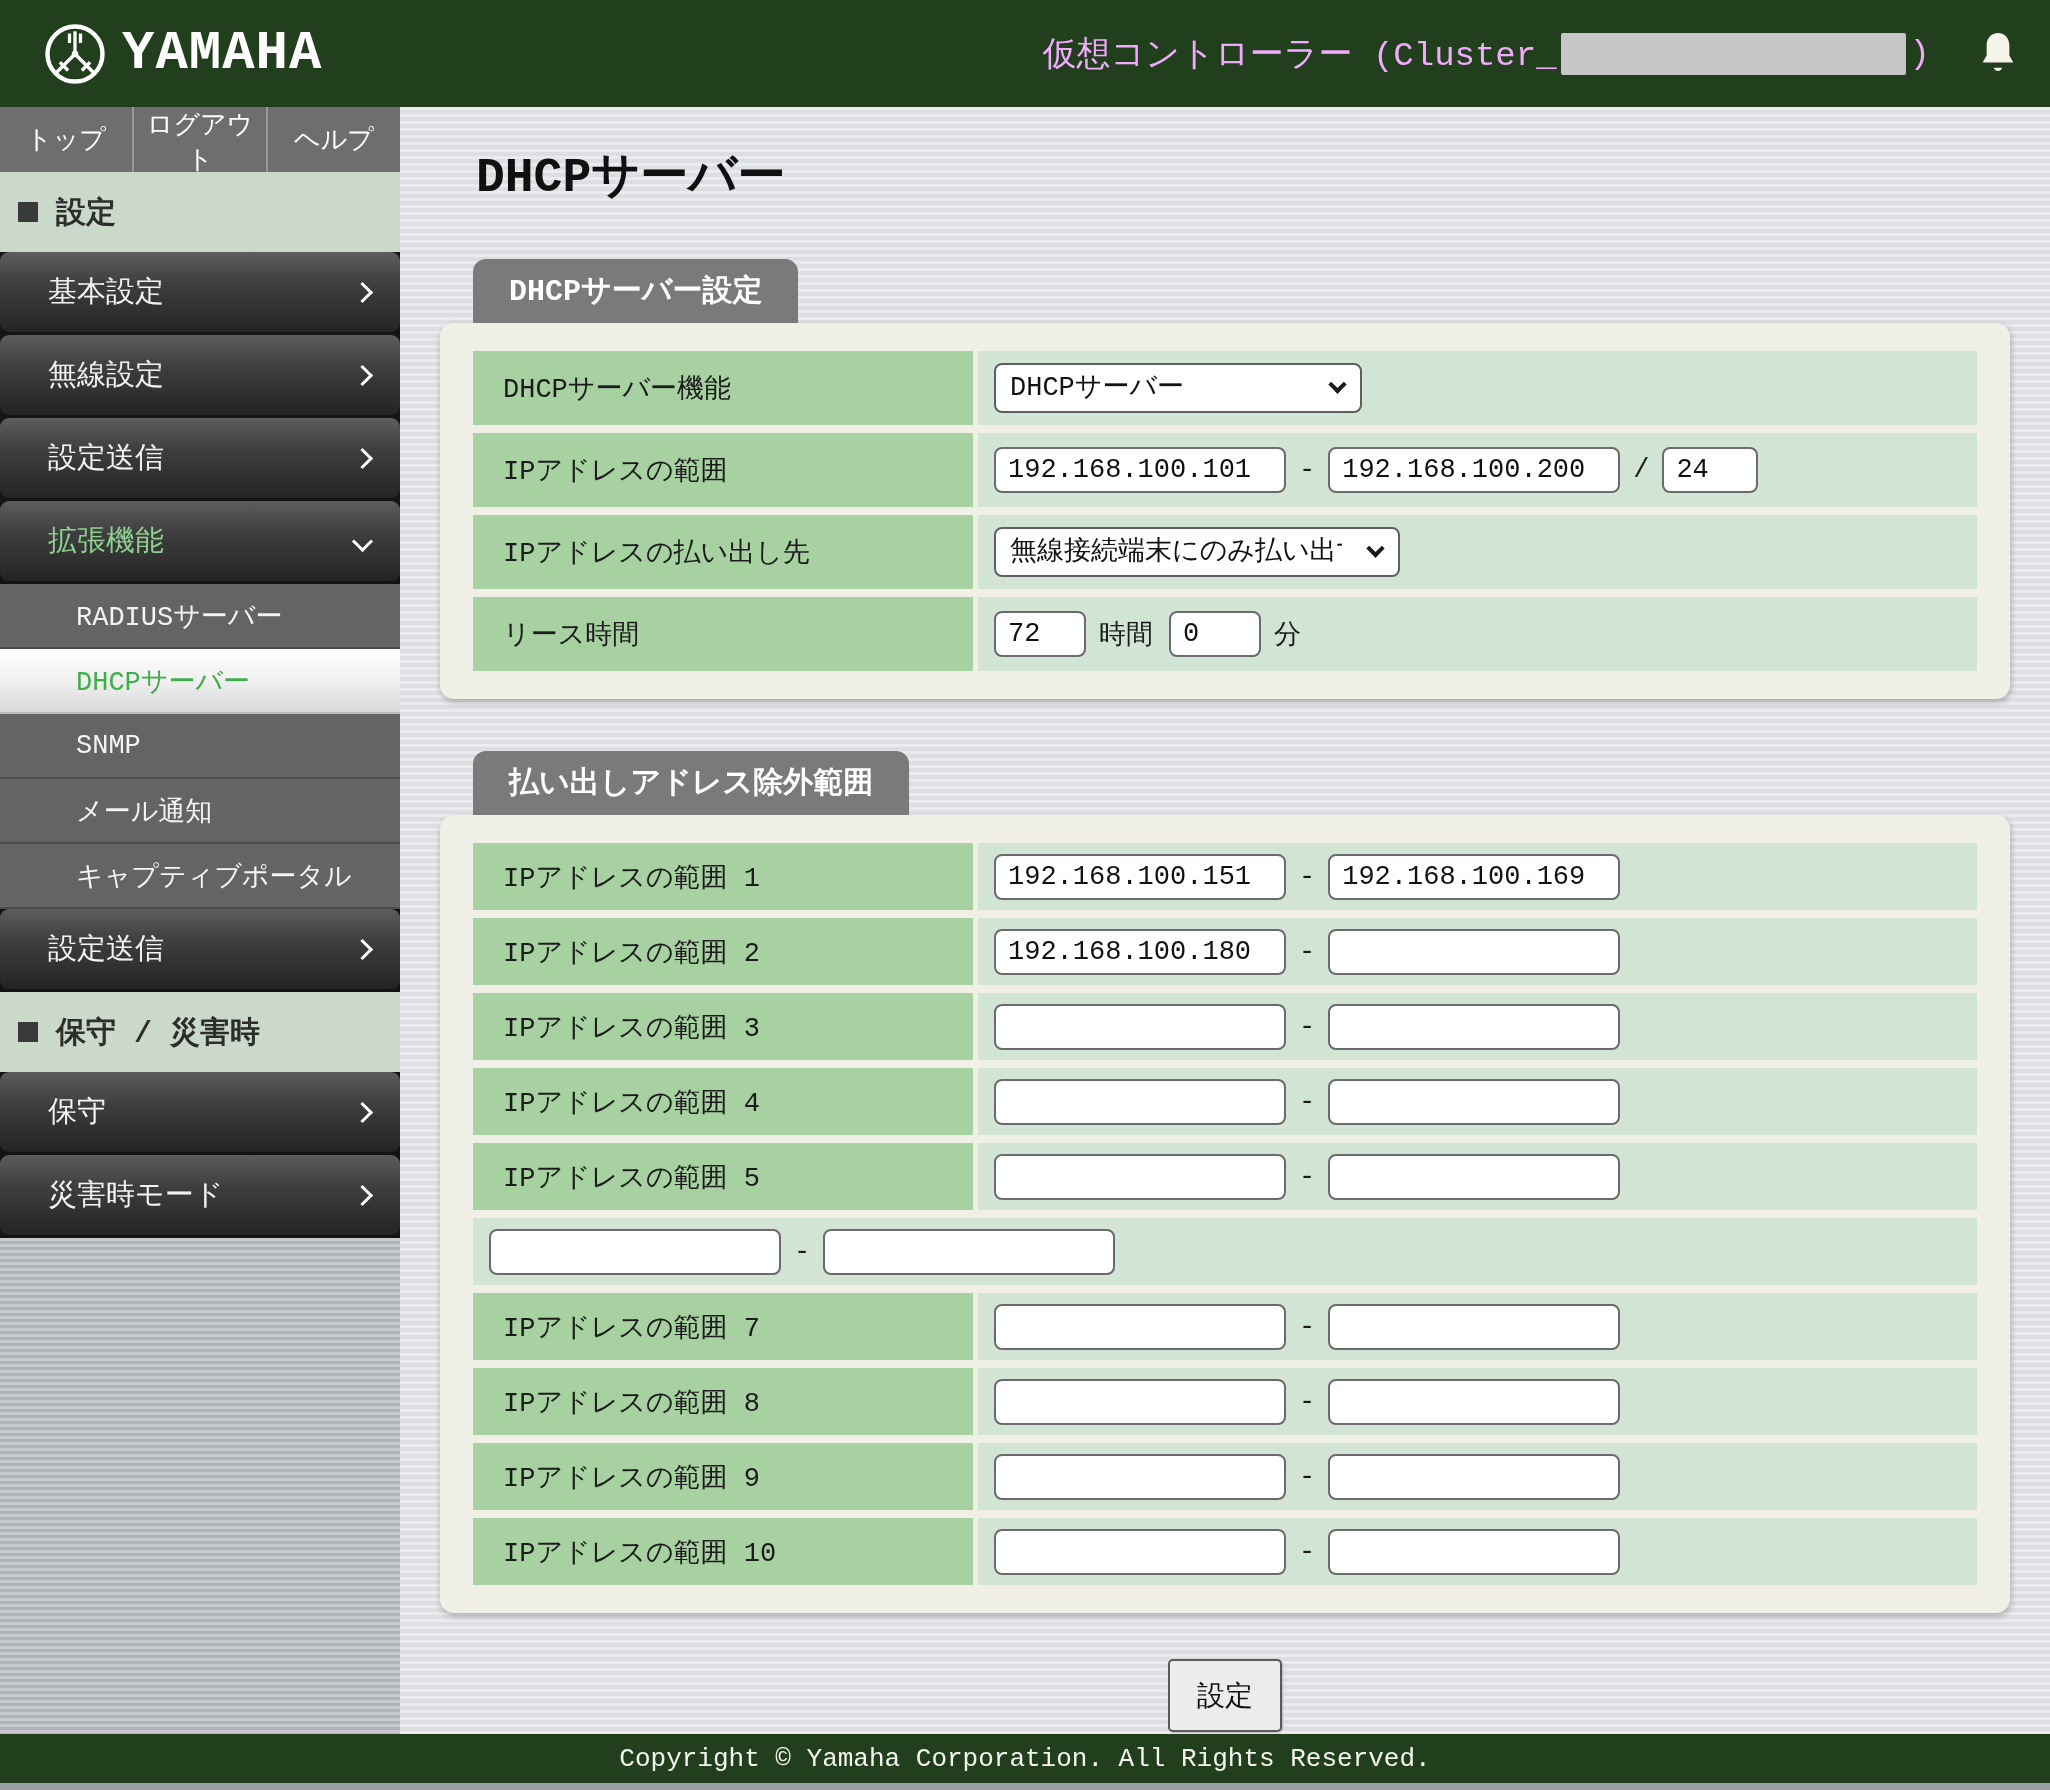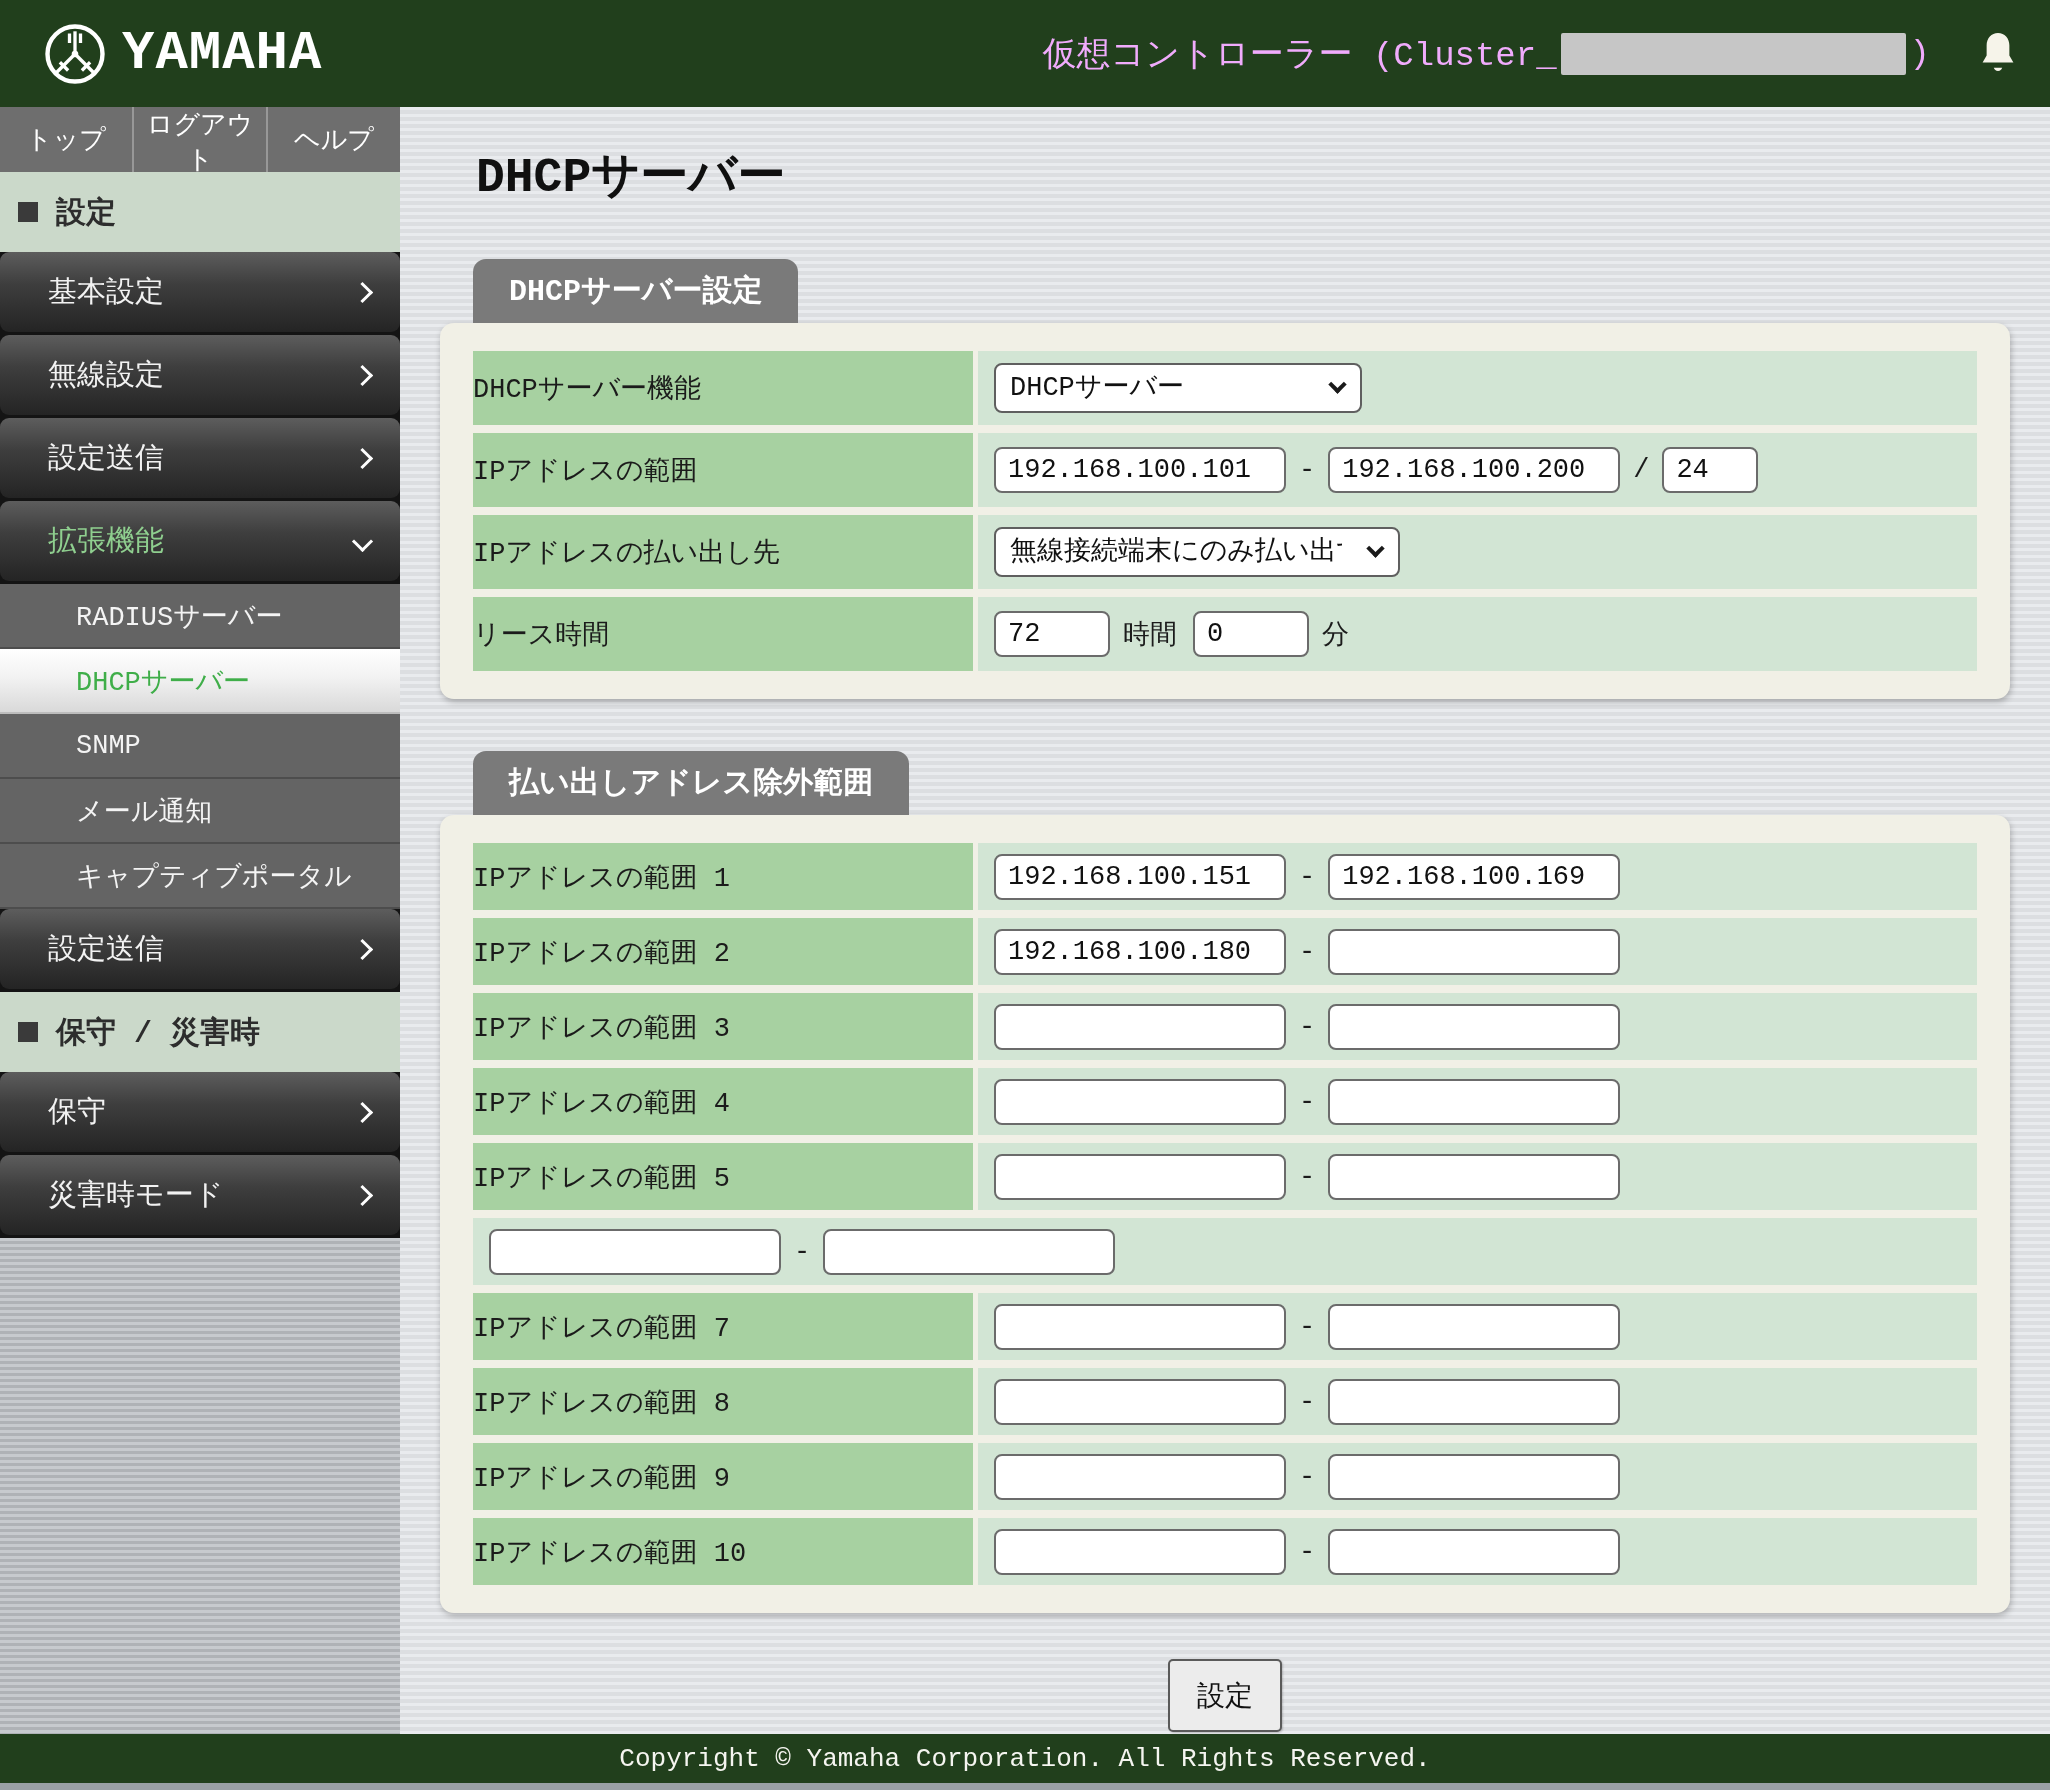--- a/index.html
+++ b/index.html
@@ -36,29 +36,29 @@
   .chev.down { transform:rotate(45deg); }
   .side-fill { flex:1 1 auto; background:repeating-linear-gradient(180deg,#c7cace 0px,#c7cace 3px,#afb2b6 3px,#afb2b6 6px); }
 
   
   .content { flex:1 1 auto; background:repeating-linear-gradient(180deg,#e9ebee 0px,#e9ebee 3px,#dcdee1 3px,#dcdee1 7px); padding:0 40px; overflow:hidden; }
   .page-title { font-size:48px; font-weight:bold; color:#101010; margin:36px 0 0 36px; }
   .tab { display:inline-block; margin:52px 0 0 33px; padding:11px 36px 12px 36px; background:#7a7a7a; color:#ffffff; font-size:30px; font-weight:bold; border-radius:13px 13px 0 0; position:relative; z-index:1; }
   .panel { background:#f1f0e6; border-radius:14px; padding:28px 33px; box-shadow:1px 3px 6px rgba(0,0,0,0.25); position:relative; }
   .trow { display:flex; margin-bottom:8px; }
   .trow:last-child { margin-bottom:0; }
-  .tlabel { width:500px; flex:0 0 500px; background:#a7d1a1; display:flex; align-items:center; font-size:27px; color:#1b1b1b; margin-right:5px; }
+  .tlabel { width:500px; flex:0 0 500px; background:#a7d1a1; display:flex; align-items:center; padding-left:30px; font-size:27px; color:#1b1b1b; margin-right:5px; }
   .tvalue { flex:1; background:#d2e5d4; display:flex; align-items:center; padding:10px 16px; font-size:27px; color:#1b1b1b; }
   .panel1 .trow { min-height:74px; }
   .panel2 .trow { min-height:67px; }
 
   .ipt { height:46px; background:#ffffff; border:2px solid #6b6b6b; border-radius:8px; font-family:inherit; font-size:27px; color:#111; padding:0 12px; }
   .ipt.ip { width:292px; }
   .ipt.prefix { width:96px; }
-  .ipt.num { width:116px; }
+  .ipt.num { width:92px; }
   .sep { margin:0 13px; }
   .unit { margin:0 16px 0 13px; }
 
   .selwrap { position:relative; display:inline-flex; align-items:center; }
   select.sel { height:50px; background:#ffffff; border:2px solid #5f5f5f; border-radius:8px; font-family:inherit; font-size:27px; color:#111; padding:0 56px 0 14px; appearance:none; -webkit-appearance:none; cursor:pointer; }
   .sel-chev { position:absolute; right:18px; top:15px; width:13px; height:13px; border-right:4px solid #1a1a1a; border-bottom:4px solid #1a1a1a; transform:rotate(45deg); pointer-events:none; }
 
   .submit-wrap { display:flex; justify-content:center; }
   .submit-btn { margin-top:46px; width:114px; height:73px; background:#ececec; border:2px solid #5a5a5a; border-radius:5px; font-family:inherit; font-size:28px; color:#111; cursor:pointer; box-shadow:1px 1px 2px rgba(0,0,0,0.2); }
 

